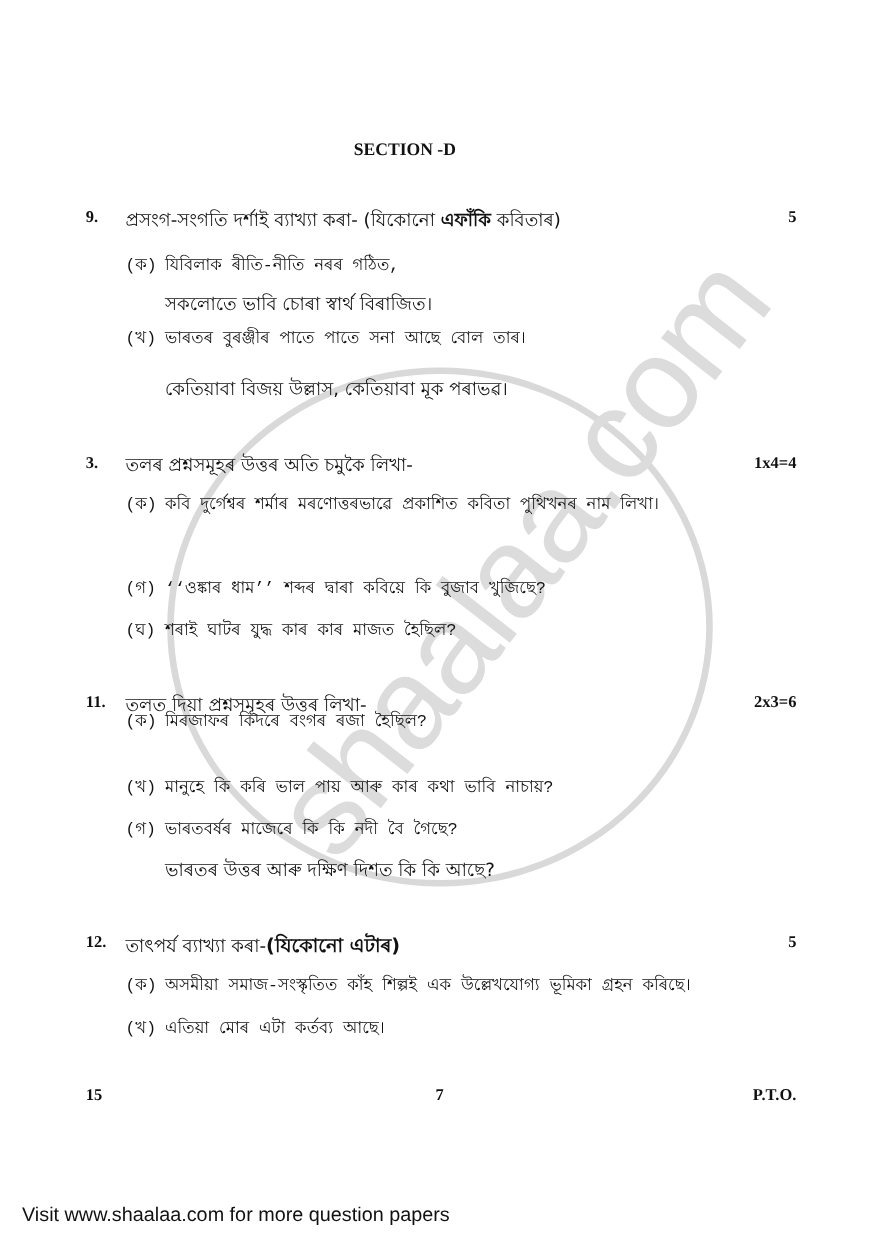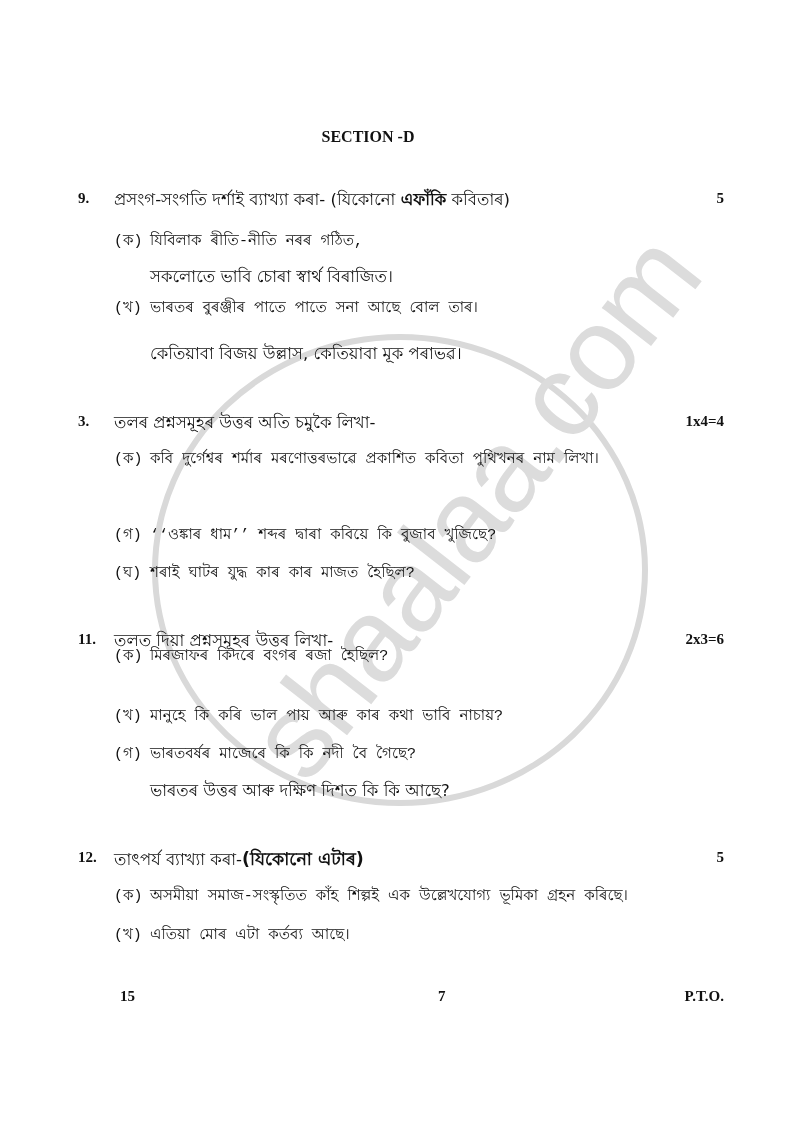--- a/index.html
+++ b/index.html
@@ -28,21 +28,21 @@
   }
   .q-text { position: absolute; left: 114px; font-size: 16.5px; z-index: 1; white-space: nowrap; }
   .q-marks {
     position: absolute; right: 76px; font-family: "Liberation Serif", serif; font-weight: bold; font-size: 15px; z-index: 1;
   }
   .sub { position: absolute; left: 114px; font-size: 15px; z-index: 1; white-space: nowrap; font-family: Liberation Mono, monospace; }
   .sub .lbl { display: inline-block; width: 36px; }
   .cont { position: absolute; left: 150px; font-size: 16.5px; z-index: 1; white-space: nowrap; }
   .b { font-weight: bold; text-align: right; }
   .footer-item {
-    position: absolute; top: 988px; font-family: "Liberation Serif", serif; font-weight: bold; font-size: 15px; z-index: 1; margin-left: 42px;
+    position: absolute; top: 988px; font-family: "Liberation Serif", serif; font-weight: bold; font-size: 15px; z-index: 1;
   }
   .visit {
     position: absolute; left: 20px; top: 1094px; font-family: "Liberation Sans", sans-serif; font-size: 18px; color: #111;
   }
 </style>
 </head>
 <body>
 
 <div class="page">
 
@@ -81,13 +81,14 @@
   <div class="q-text" style="top:846px"><span>তাৎপৰ্য ব্যাখ্যা কৰা-</span><span class="b" style="font-size:17.5px">(যিকোনো এটাৰ)</span></div>
   <div class="q-marks" style="top:849px">5</div>
 
   <div class="sub" style="top:883px"><span class="lbl">(ক)</span><span>অসমীয়া সমাজ-সংস্কৃতিত কাঁহ শিল্পই এক উল্লেখযোগ্য ভূমিকা গ্ৰহন কৰিছে।</span></div>
   <div class="sub" style="top:922px"><span class="lbl">(খ)</span><span>এতিয়া মোৰ এটা কৰ্তব্য আছে।</span></div>
 
   <div class="footer-item" style="left:78px">15</div>
   <div class="footer-item" style="left:396px">7</div>
   <div class="footer-item" style="right:76px">P.T.O.</div>
 
+  <div class="visit">Visit www.shaalaa.com for more question papers</div>
 </div>
 
 </body></html>

